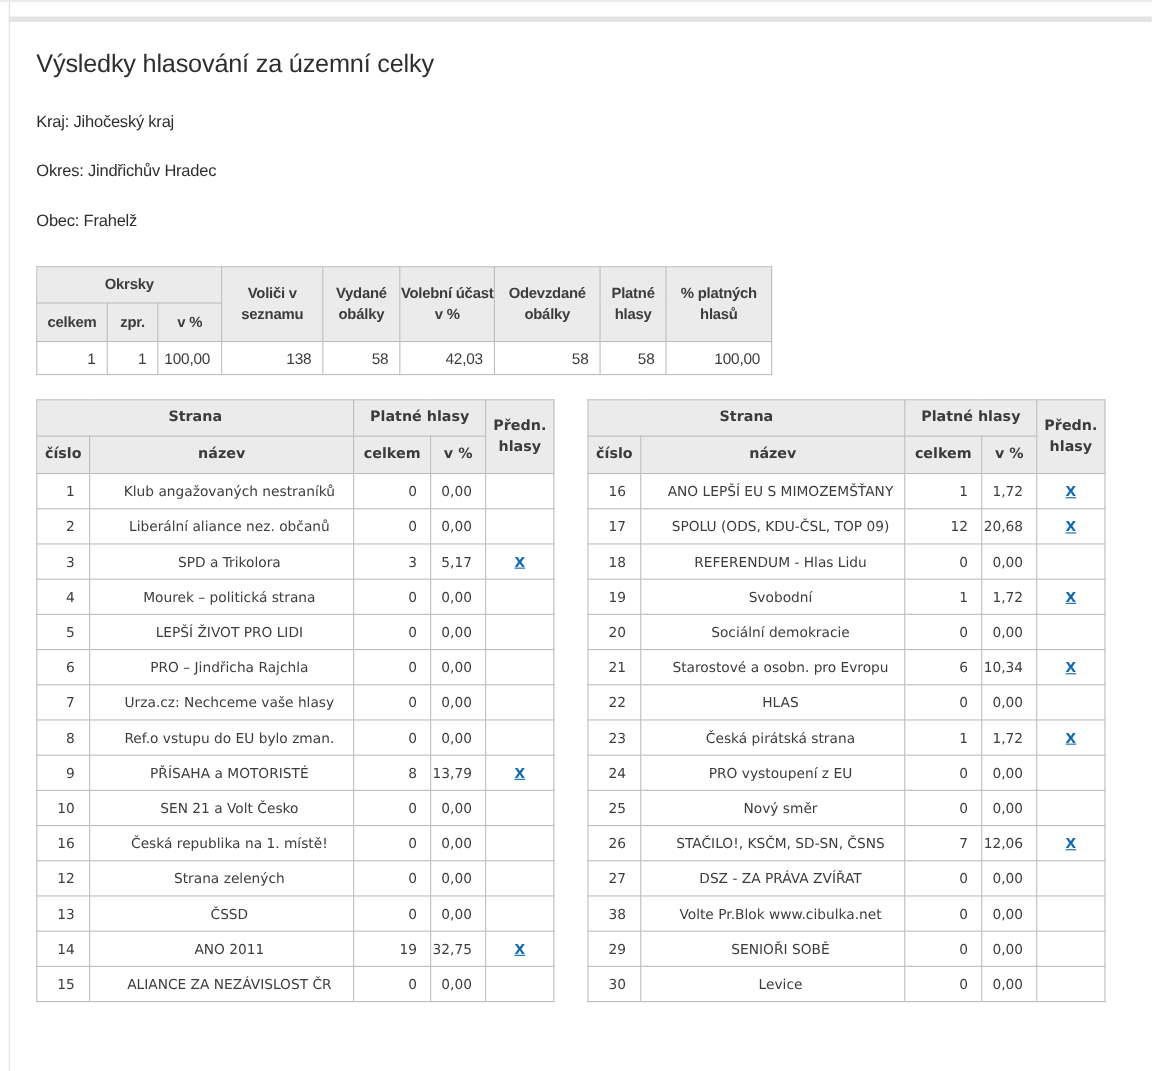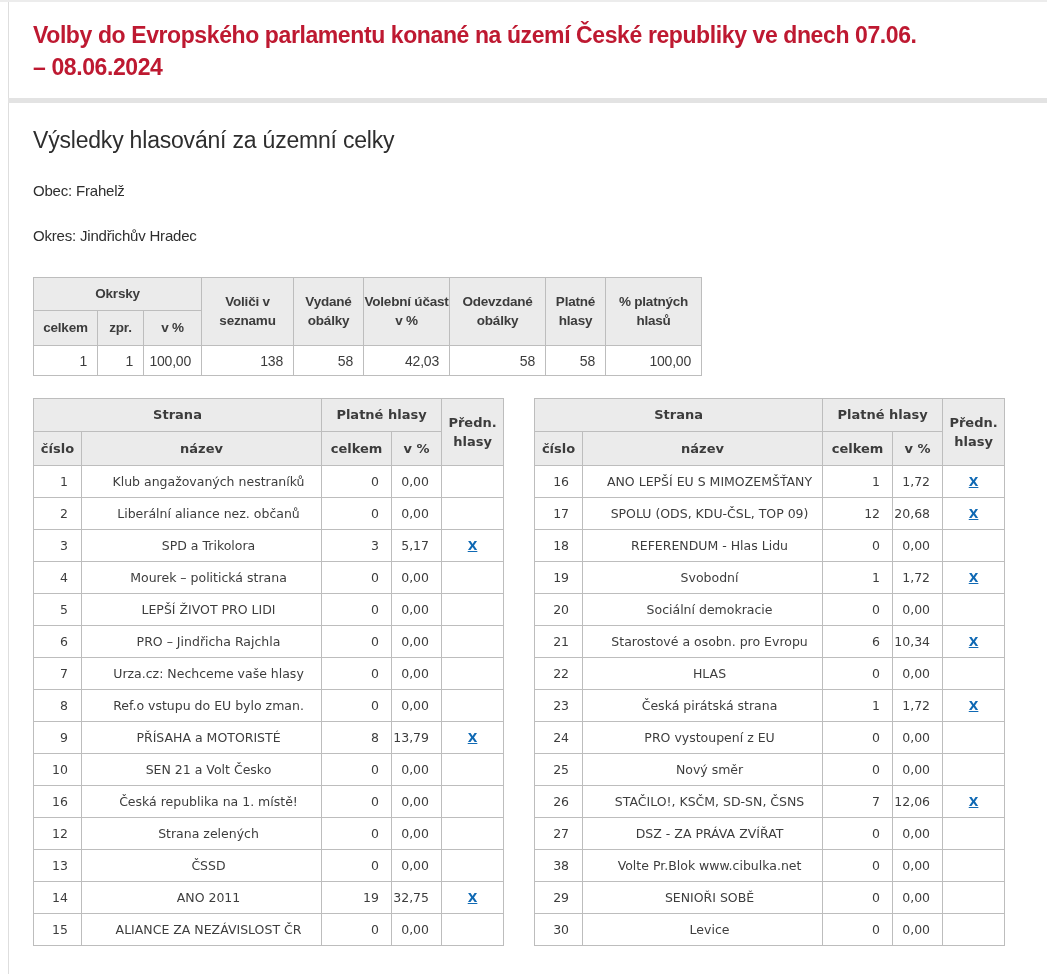--- a/index.html
+++ b/index.html
@@ -114,30 +114,30 @@
   }
 </style>
 </head>
 <body>
 
 <div class="frame-top"></div>
 <div class="frame-left"></div>
 
 <div class="content">
 
-  <h1 class="page-title">Volby do Evropského parlamentu konané na území České republiky ve dnech 07.06. – 08.06.2024</h1>
 
   <div class="divider"></div>
 
   <h2 class="section-heading">Výsledky hlasování za územní celky</h2>
 
+  <p class="meta-line meta-kraj"><span>Kraj:</span> <span>Jihočeský kraj</span></p>
+
+  <p class="meta-line meta-okres"><span>Okres:</span> <span>Jindřichův Hradec</span></p>
 
   <p class="meta-line meta-obec"><span>Obec:</span> <span>Frahelž</span></p>
-
-  <p class="meta-line meta-okres"><span>Okres:</span> <span>Jindřichův Hradec</span></p>
 
   <table class="summary">
     <colgroup>
       <col style="width:64px">
         <col style="width:46px">
         <col style="width:58px">
       <col style="width:92px">
         <col style="width:70px">
         <col style="width:86px">
       <col style="width:96px">

